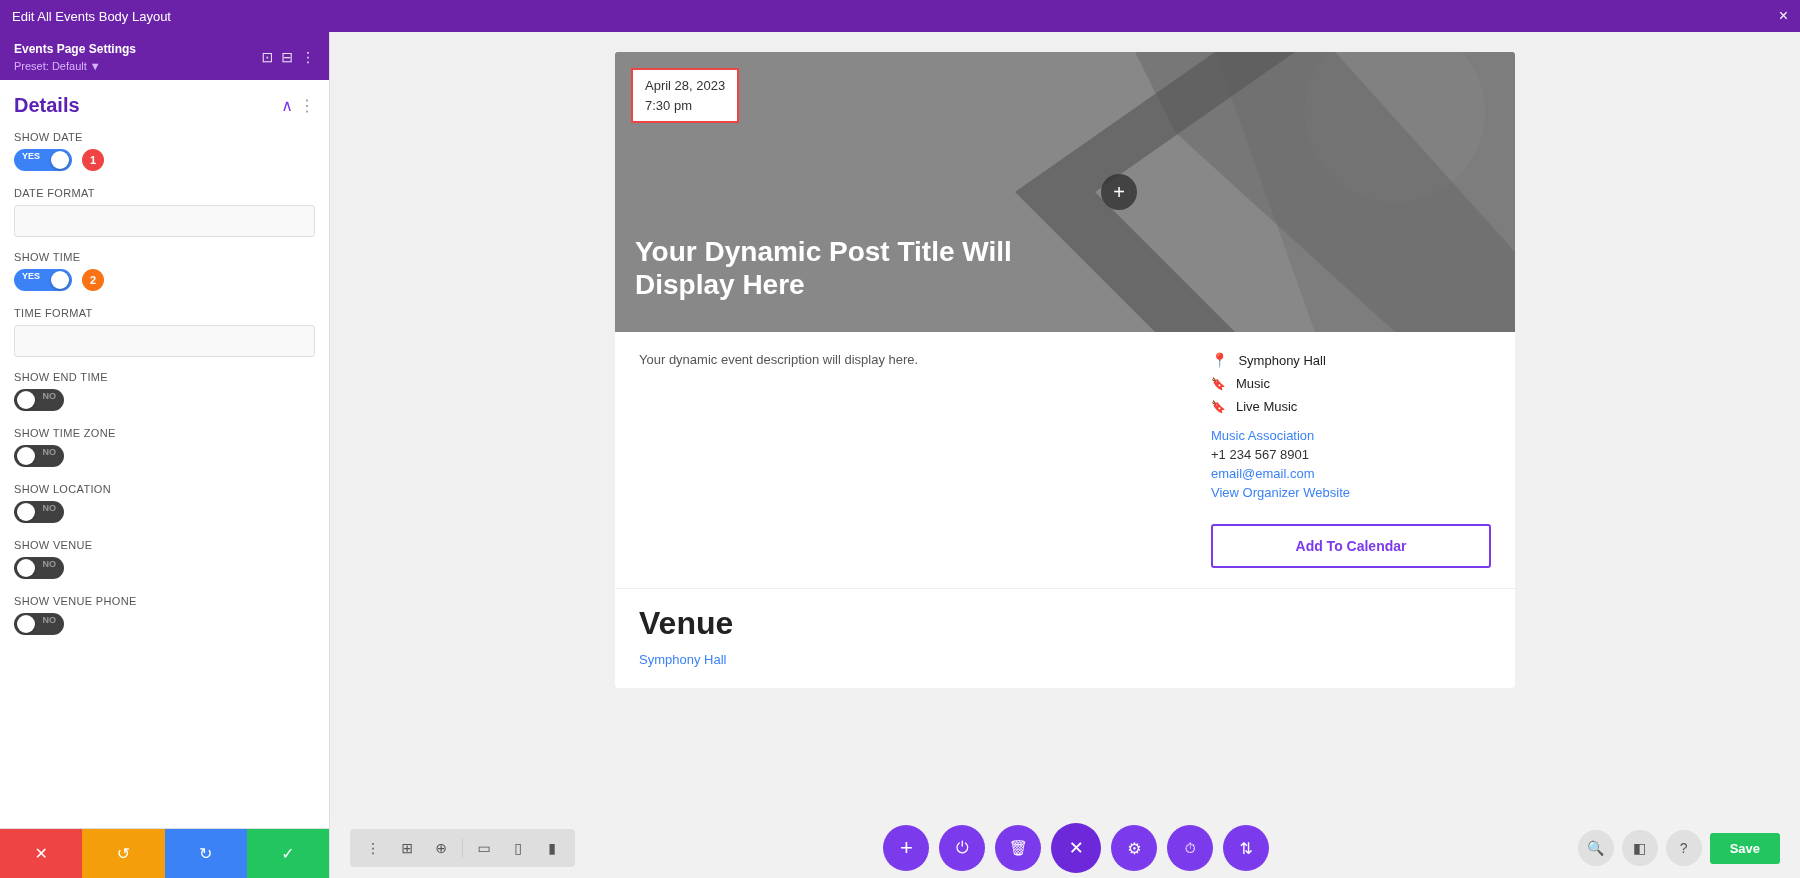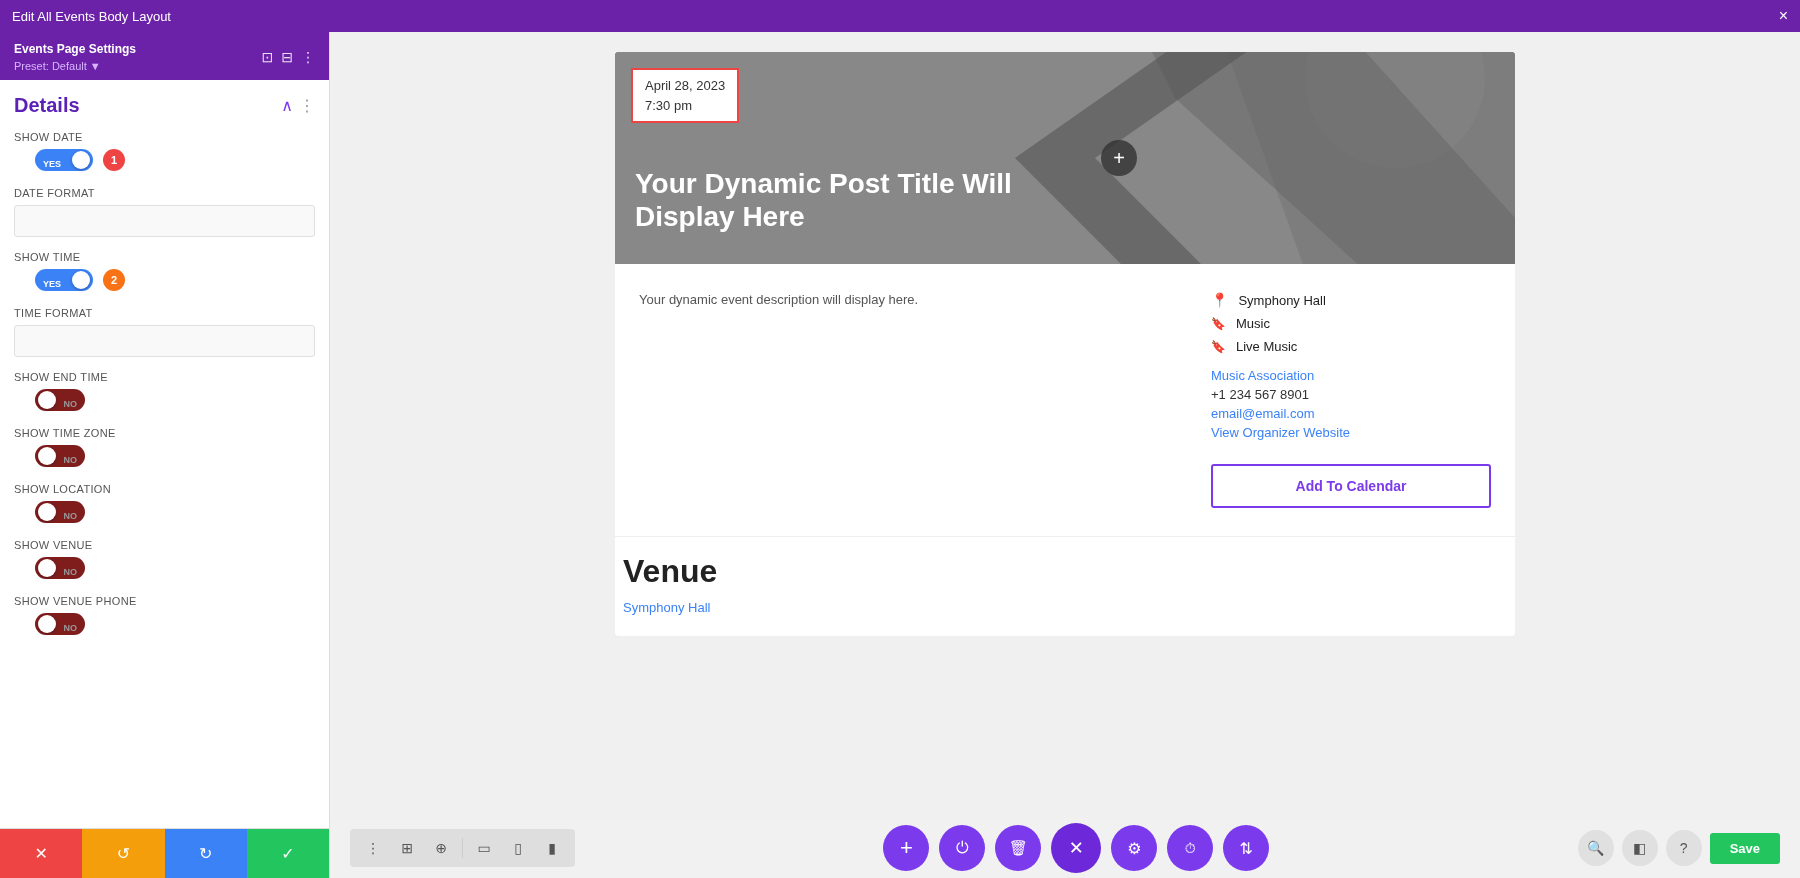--- a/index.html
+++ b/index.html
@@ -145,32 +145,31 @@
 
     
     .toggle-row {
       display: flex;
       align-items: center;
       gap: 10px;
       margin-bottom: 16px;
     }
     .toggle-switch {
       display: flex;
-      align-items: flex-end;
+      align-items: flex-start;
       background: #3b82f6;
       border-radius: 12px;
       padding: 2px 4px;
       width: 58px;
       height: 22px;
       cursor: pointer;
       position: relative;
-      margin-left: 21px;
     }
     .toggle-switch.off {
-      background: #7f1d1d;
+      background: #404040;
     }
     .toggle-label-yes {
       color: white;
       font-size: 9px;
       font-weight: 700;
       margin-left: 4px;
     }
     .toggle-label-no {
       color: #999;
       font-size: 9px;
@@ -247,21 +246,21 @@
       background: white;
       border-radius: 4px;
       overflow: hidden;
       max-width: 900px;
       margin: 0 auto;
     }
 
     
     .hero-section {
       position: relative;
-      height: 212px;
+      height: 280px;
       background: #c2410c;
       overflow: hidden;
     }
     .hero-bg {
       width: 100%;
       height: 100%;
       background: #888;
       position: relative;
     }
 
@@ -302,21 +301,21 @@
       justify-content: center;
       color: white;
       font-size: 20px;
       cursor: pointer;
     }
 
     
     .event-body {
       display: flex;
       gap: 10px;
-      padding: 28px 24px;
+      padding: 20px 24px;
     }
     .event-description {
       flex: 1;
       font-size: 13px;
       color: #555;
       padding-right: 40px;
     }
     .event-sidebar-info {
       width: 280px;
       flex-shrink: 0;
@@ -361,21 +360,21 @@
       background: white;
       color: #7c3aed;
       font-size: 14px;
       font-weight: 600;
       cursor: pointer;
       border-radius: 3px;
     }
 
     
     .venue-section {
-      padding: 0 8px 20px;
+      padding: 0 24px 20px;
       border-top: 1px solid #eee;
     }
     .venue-title-text {
       font-size: 32px;
       font-weight: 800;
       color: #222;
       padding: 16px 0 8px;
     }
     .venue-subtitle {
       color: #3b82f6;

